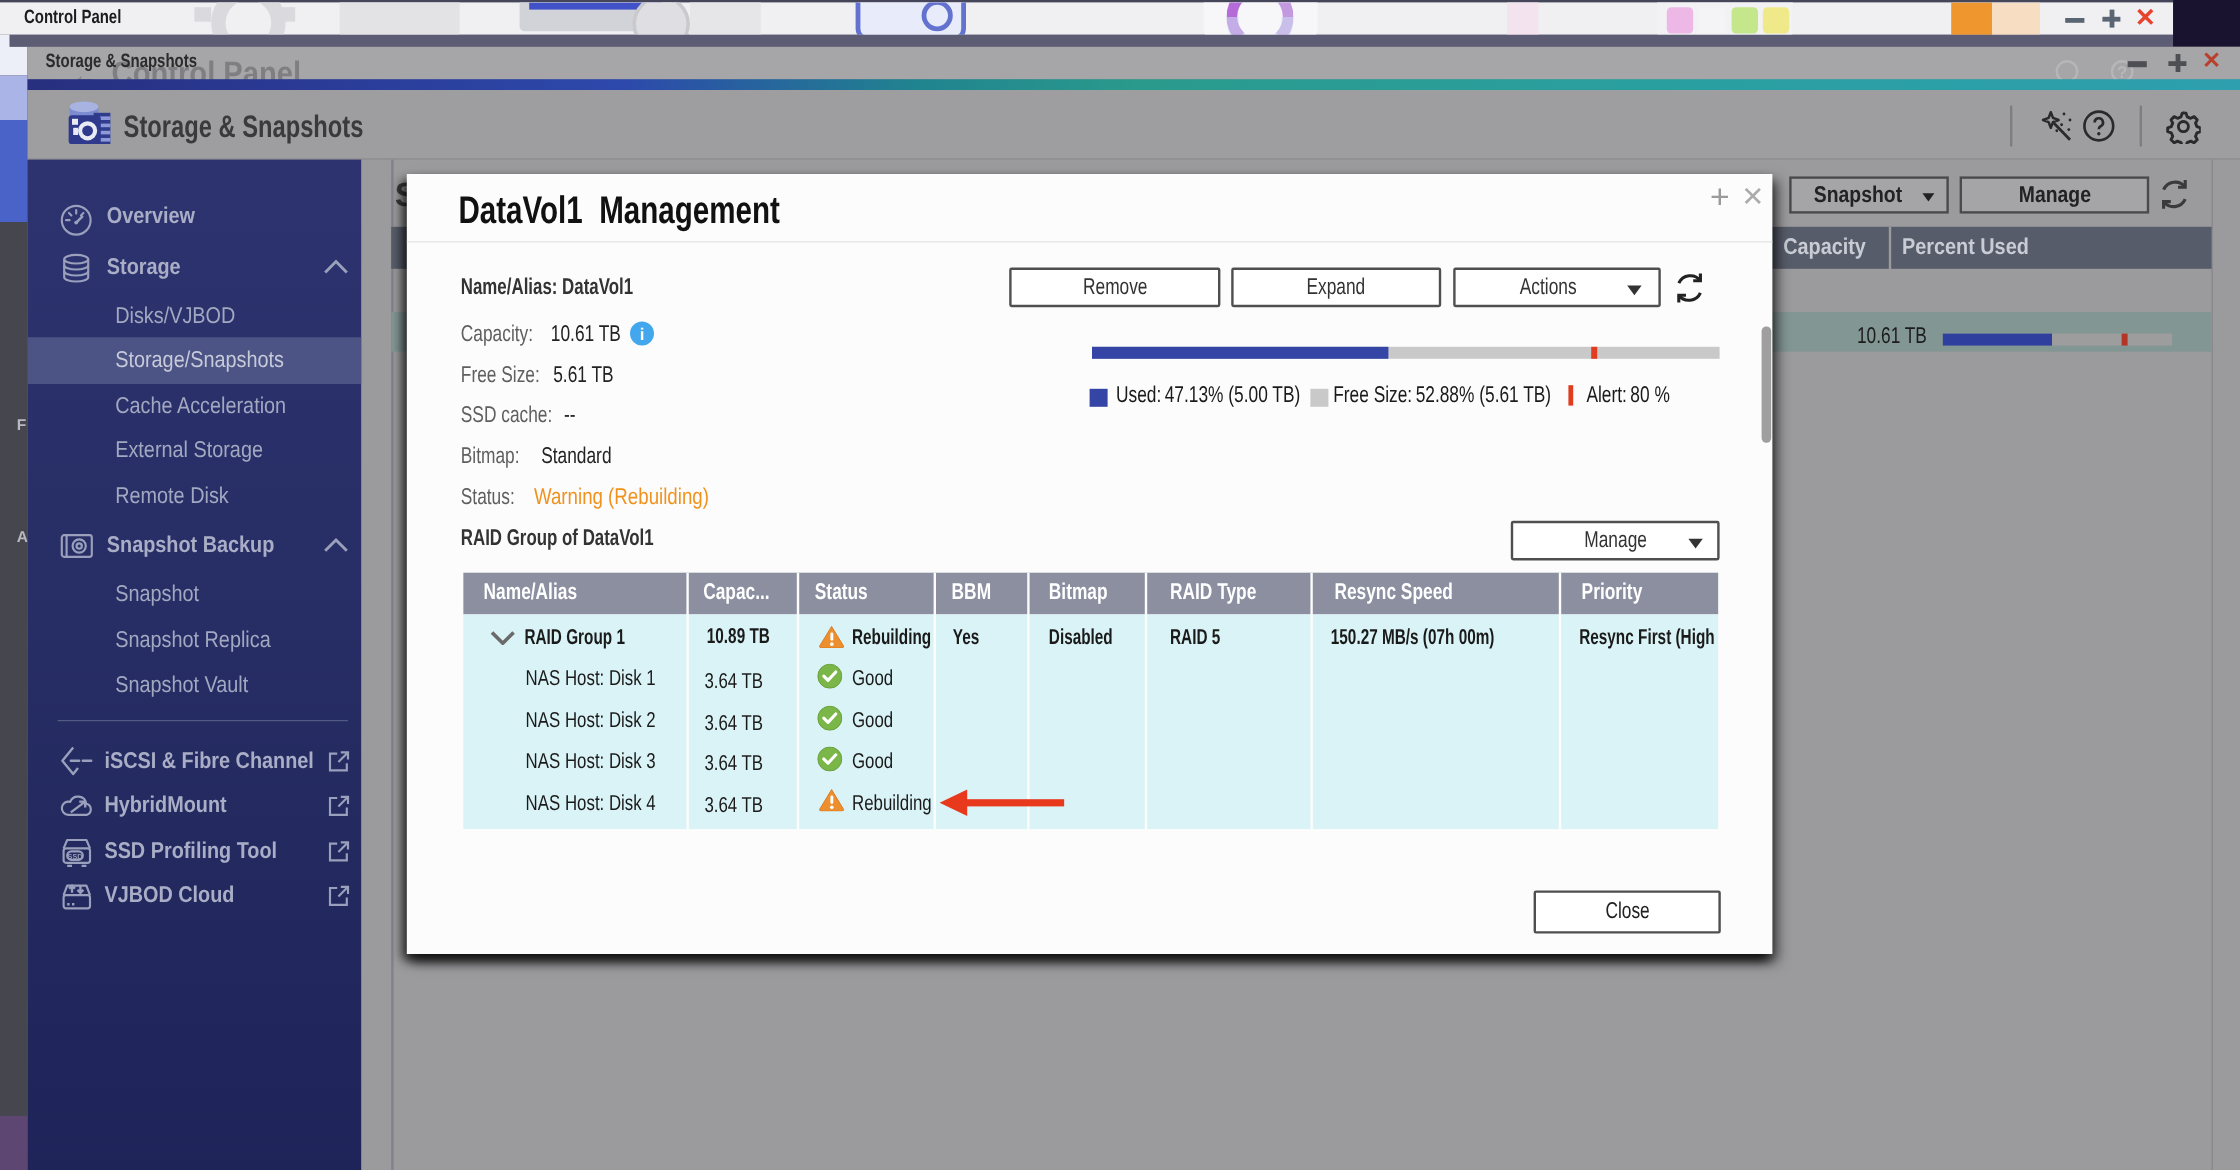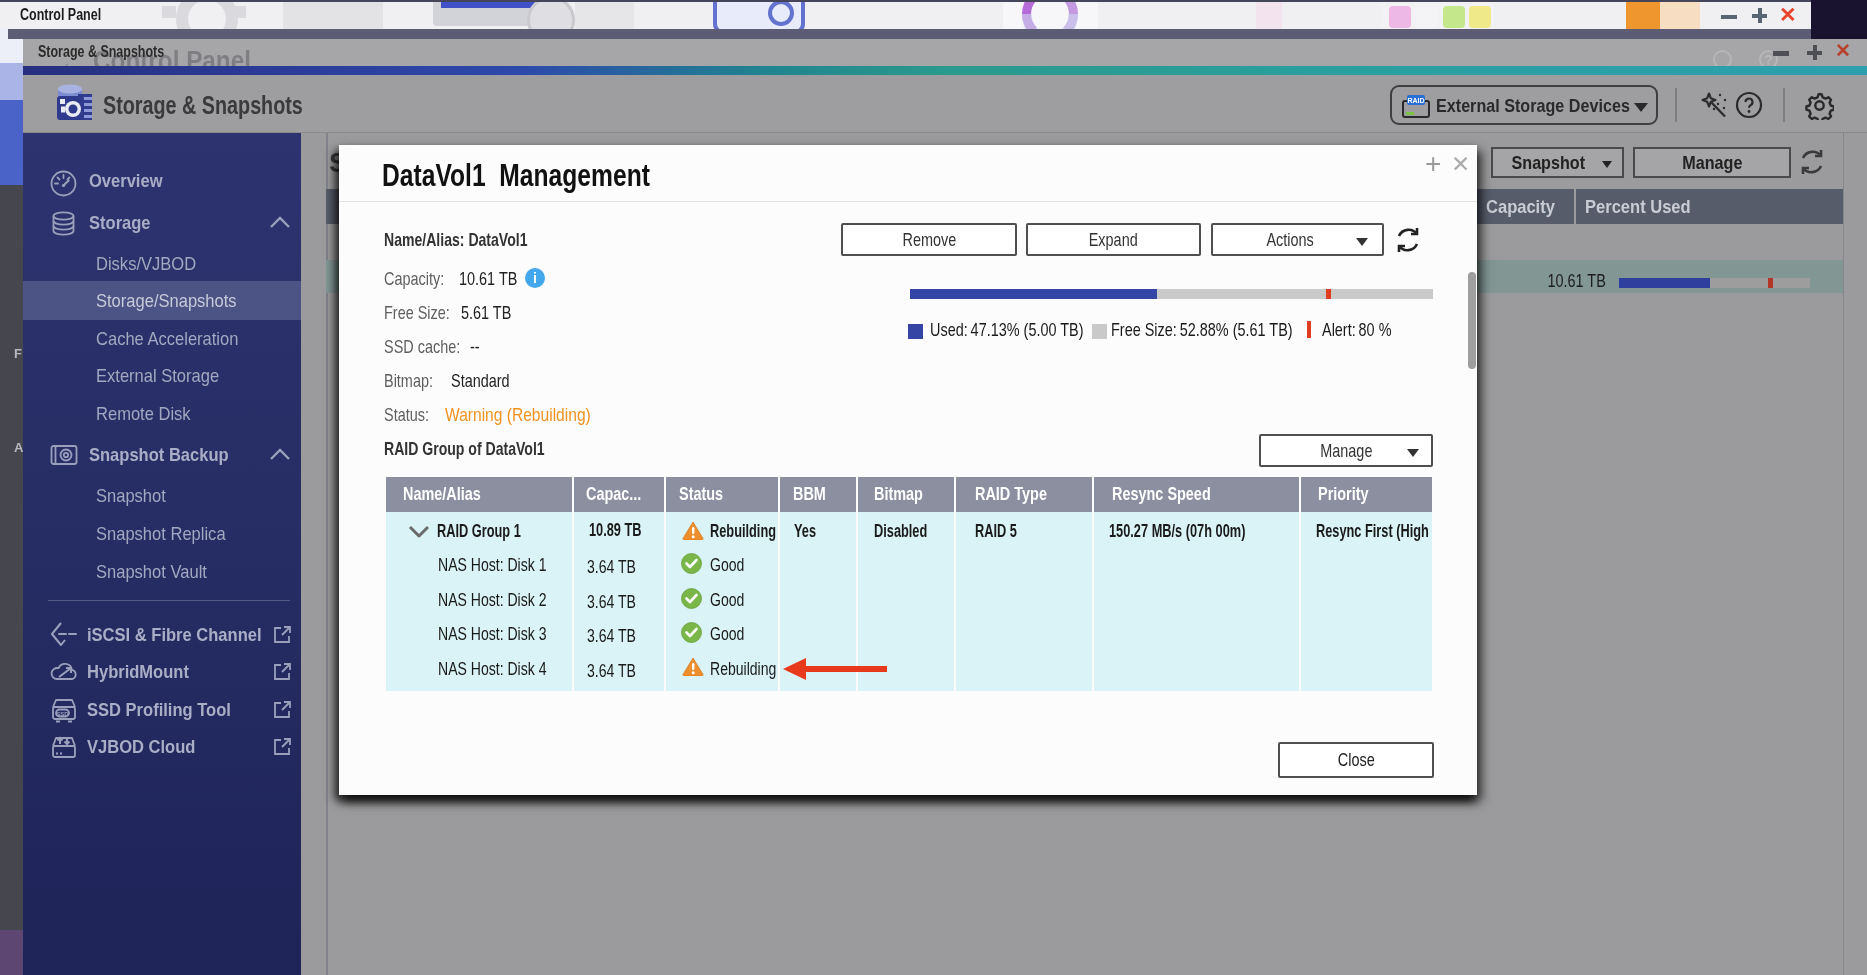--- a/index.html
+++ b/index.html
@@ -178,30 +178,20 @@
       <rect x="21" y="20" width="14" height="3" fill="#8d99d8"></rect>
       <rect x="21" y="26" width="14" height="3" fill="#8d99d8"></rect>
       <rect x="21" y="32" width="14" height="3" fill="#8d99d8"></rect>
       <rect x="0" y="13" width="27" height="24" rx="3" fill="#2f3a8c"></rect>
       <rect x="3" y="16" width="5" height="5" fill="#e8eaf4"></rect>
       <circle cx="16" cy="26" r="8" fill="#e8eaf4"></circle>
       <circle cx="16" cy="26" r="4.5" fill="#2f3a8c"></circle>
       <rect x="4" y="23.5" width="4" height="6" fill="#e8eaf4"></rect>
     </svg>
     <div class="abs" id="apptitle">Storage &amp; Snapshots</div>
-    <div class="abs" id="esd">
-      <svg style="position:absolute;left:9px;top:6px;" width="30" height="28" viewBox="0 0 30 28">
-        <rect x="2" y="8" width="26" height="16" rx="2" fill="none" stroke="#2a2a2c" stroke-width="2"></rect>
-        <rect x="6" y="2" width="18" height="10" rx="2" fill="#2a6fd6"></rect>
-        <text x="15" y="10" font-size="7" fill="#fff" text-anchor="middle" font-weight="bold" font-family="Liberation Sans">RAID</text>
-        <rect x="5" y="19" width="8" height="3" fill="#7dc242"></rect>
-      </svg>
-      <span class="txt">External Storage Devices</span>
-        <span class="arr"></span>
-    </div>
     <div class="hsep" style="left:1652px; top:13px; height:34px;"></div>
     <svg class="hicon" style="left:1678px;" width="28" height="28" viewBox="0 0 28 28" fill="none" stroke="#2a2a2c" stroke-width="2.1">
       <path d="M8 2.5 L9.8 7.2 L14.5 9 L9.8 10.8 L8 15.5 L6.2 10.8 L1.5 9 L6.2 7.2 Z" stroke-linejoin="round"></path>
       <path d="M10.5 11.5 L24 25.5" stroke-width="2.3"></path>
       <circle cx="19" cy="4" r="1.2" fill="#2a2a2c" stroke="none"></circle>
       <circle cx="24" cy="9" r="1.2" fill="#2a2a2c" stroke="none"></circle>
       <circle cx="17" cy="13" r="1.2" fill="#2a2a2c" stroke="none"></circle>
       <circle cx="23" cy="17" r="1.2" fill="#2a2a2c" stroke="none"></circle>
       <circle cx="13" cy="18" r="1.2" fill="#2a2a2c" stroke="none"></circle>
     </svg>

